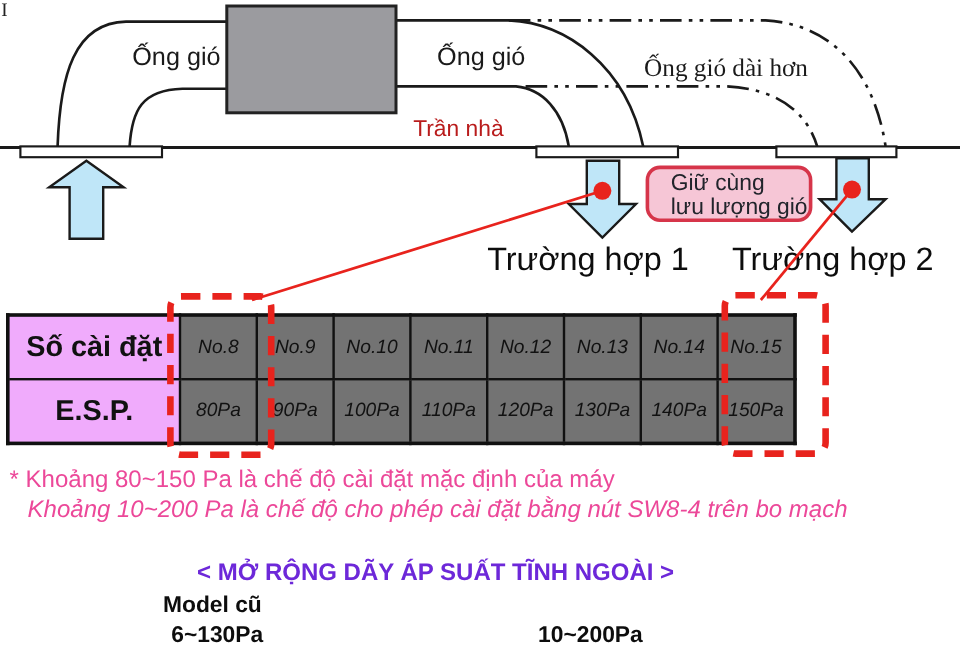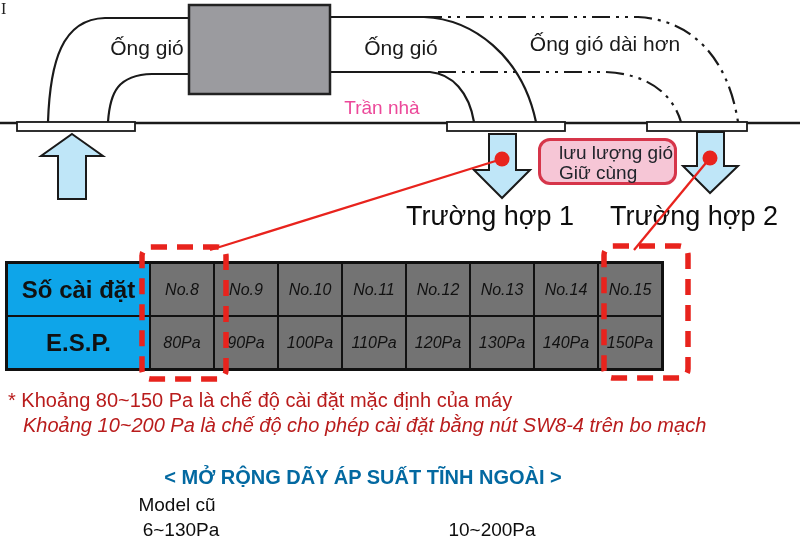--- a/index.html
+++ b/index.html
@@ -4,34 +4,34 @@
 <style>
   html,body{margin:0;padding:0;background:#fff;}
   body{font-family:"Liberation Sans","DejaVu Sans",sans-serif;color:#111;}
   .stage{position:relative;width:800px;height:544px;background:#ffffff;overflow:hidden;}
   .stage svg{position:absolute;left:0;top:0;z-index:3;pointer-events:none;}
   .lbl{position:absolute;white-space:nowrap;z-index:2;}
   .center{transform:translateX(-50%);}
   .cursor-artifact{left:1px;top:0px;font-family:"Liberation Serif","DejaVu Serif",serif;font-size:16px;color:#222;}
   .duct-label{font-size:21px;color:#1a1a1a;}
   .unit-label{font-size:26px;color:#ffffff;}
-  .ceiling-label{font-size:19px;color:#ec4899;}
+  .ceiling-label{font-size:19px;color:#b91c1c;}
   .case-label{font-size:27px;color:#0d0d0d;}
   .airflow-box{position:absolute;left:538px;top:138px;width:139px;height:47px;z-index:2;
     background:#F6C6D6;border:3px solid #D6354A;border-radius:12px;box-sizing:border-box;
     font-size:19px;line-height:20px;color:#21242b;padding:2px 0 0 18px;}
   
   .esp-table{position:absolute;left:5px;top:261px;z-index:1;border-collapse:collapse;table-layout:fixed;}
   .esp-table td{border:2px solid #111;text-align:center;vertical-align:middle;height:51px;padding:0;}
   .esp-table{border:3px solid #111;}
-  .esp-table .rowhead{width:141px;background:#0ea5e9;font-weight:bold;font-size:24px;}
+  .esp-table .rowhead{width:141px;background:#f0abfc;font-weight:bold;font-size:24px;}
   .esp-table .cell{width:62px;background:#737373;font-size:16px;font-style:italic;}
-  .note{font-size:20px;color:#b91c1c;}
-  .foot-title{font-size:20px;font-weight:bold;color:#0369a1;}
-  .foot-item{font-size:19px;font-weight:normal;color:#0d0d0d;}
+  .note{font-size:20px;color:#ec4899;}
+  .foot-title{font-size:20px;font-weight:bold;color:#6d28d9;}
+  .foot-item{font-size:19px;font-weight:bold;color:#0d0d0d;}
 </style>
 </head>
 <body>
 
 <div class="stage">
 
   <svg width="800" height="544" viewBox="0 0 800 544">
 
     <line x1="0" y1="123" x2="800" y2="123" stroke="#1a1a1a" stroke-width="2.5"></line>
 
@@ -60,26 +60,26 @@
     <line x1="210" y1="250" x2="502" y2="159" stroke="#E8231D" stroke-width="2.3"></line>
     <line x1="710" y1="158" x2="634" y2="250" stroke="#E8231D" stroke-width="2.3"></line>
     <circle cx="502" cy="159" r="7.5" fill="#E8231D"></circle>
     <circle cx="710" cy="158" r="7.5" fill="#E8231D"></circle>
   </svg>
 
   <div class="lbl cursor-artifact">I</div>
   <div class="lbl duct-label center" style="left:147px;top:36px;">Ống gió</div>
   <div class="lbl unit-label center" style="left:260px;top:35px;">Dàn lạnh</div>
   <div class="lbl duct-label center" style="left:401px;top:36px;">Ống gió</div>
-  <div class="lbl duct-label center" style="left:605px;top:32px;">Ống gió dài hơn</div>
+  <div class="lbl duct-label center" style="left:605px;top:44px;font-family:Liberation Serif, serif;">Ống gió dài hơn</div>
   <div class="lbl ceiling-label center" style="left:382px;top:97px;">Trần nhà</div>
 
   <div class="airflow-box">
+    <div>Giữ cùng</div>
     <div>lưu lượng gió</div>
-    <div>Giữ cùng</div>
   </div>
 
   <div class="lbl case-label center" style="left:490px;top:201px;text-align:right;">Trường hợp 1</div>
   <div class="lbl case-label center" style="left:694px;top:201px;">Trường hợp 2</div>
 
   <table class="esp-table">
     <tbody>
         <tr>
       <td class="rowhead">Số cài đặt</td>
       <td class="cell">No.8</td>

